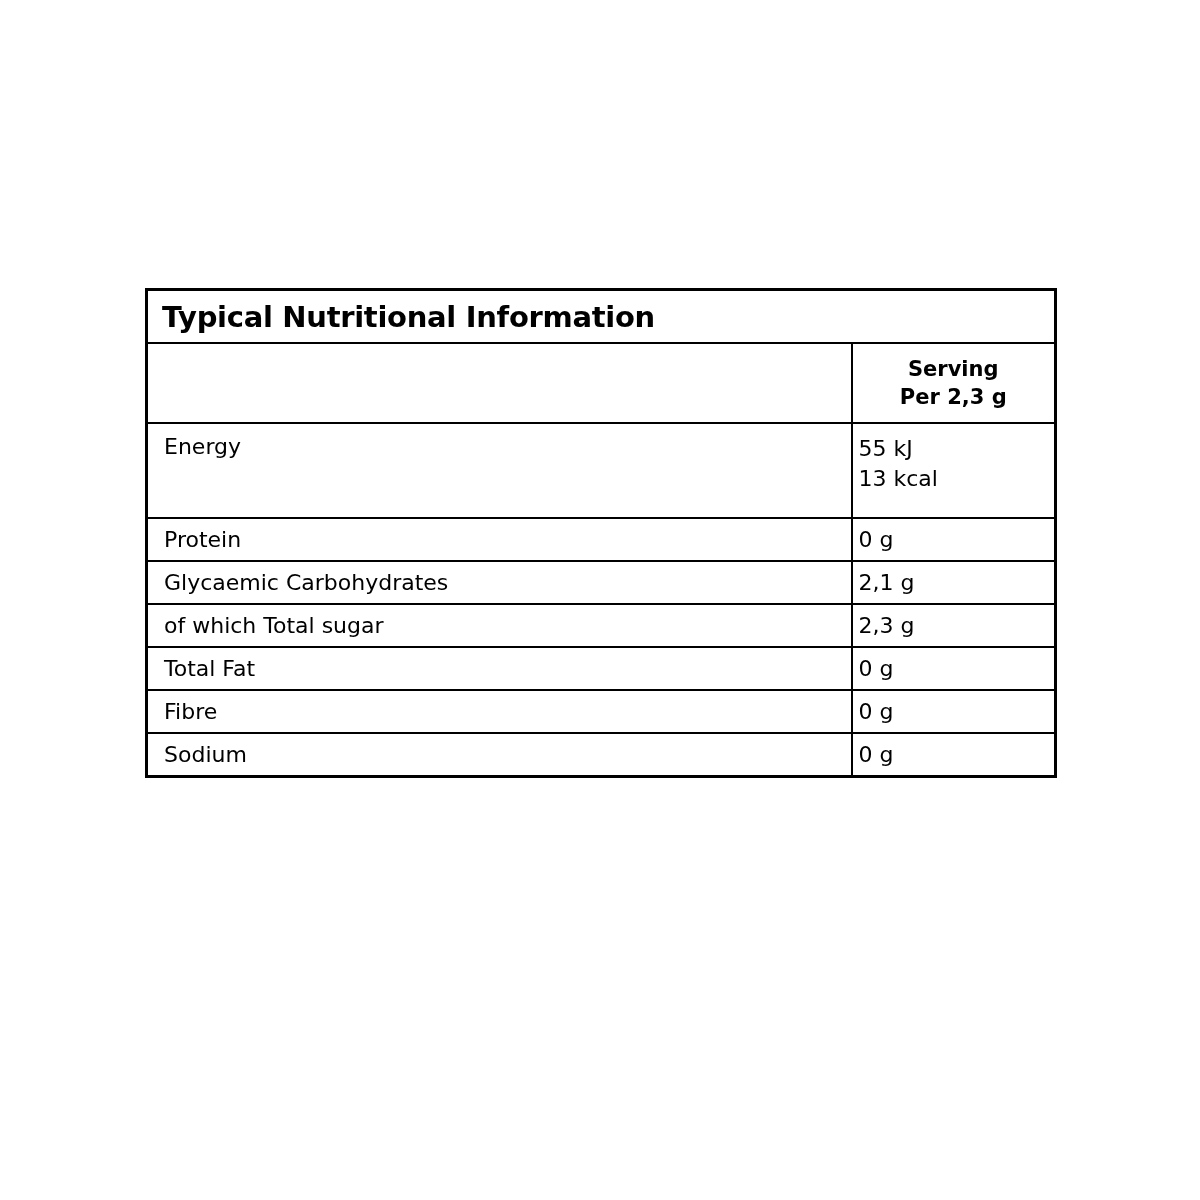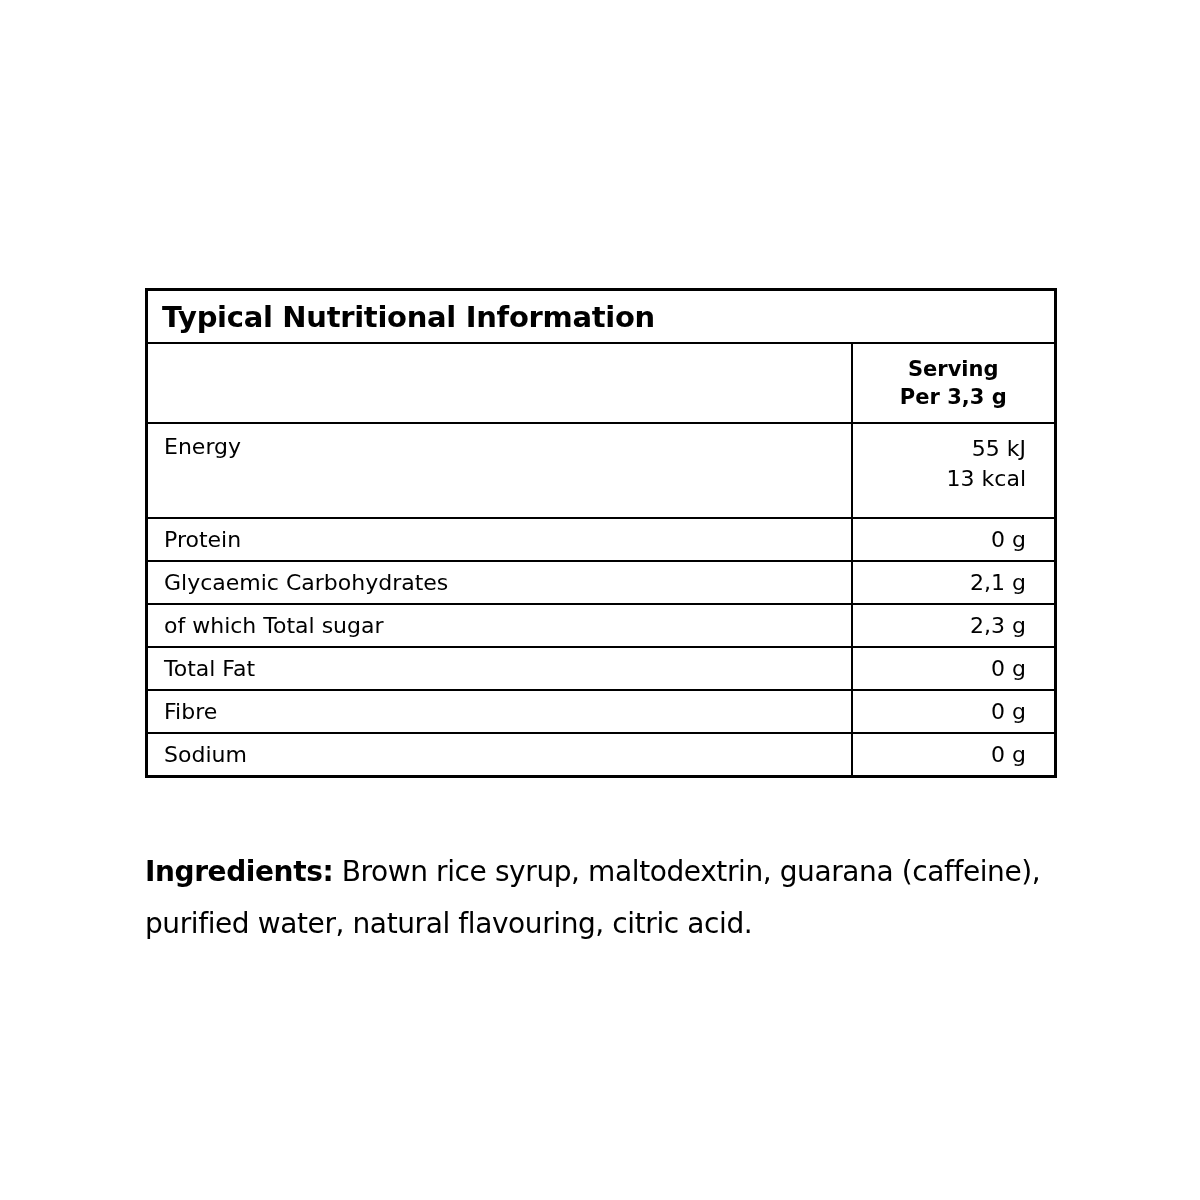--- a/index.html
+++ b/index.html
@@ -49,21 +49,21 @@
     line-height: 28px;
     padding: 0 6px;
   }
   td.label-cell {
     font-size: 22px;
     padding: 0 8px 0 16px;
     vertical-align: middle;
   }
   td.value-cell {
     font-size: 22px;
-    text-align: right;
+    text-align: left;
     padding: 0 28px 0 6px;
     vertical-align: middle;
   }
   tr.energy-row td {
     height: 83px;
     vertical-align: top;
     padding-top: 10px;
     margin-top: 24px;
   }
   tr.energy-row td.value-cell { line-height: 30px; }
@@ -90,21 +90,21 @@
       <col style="width:204px">
     </colgroup>
     <tbody>
       <tr>
         <td class="title-cell" colspan="2">Typical Nutritional Information</td>
       </tr>
       <tr class="header-row">
         <td class="label-cell"></td>
         <td class="col-header-cell">
           <div>Serving</div>
-          <div>Per 3,3 g</div>
+          <div>Per 2,3 g</div>
         </td>
       </tr>
       <tr class="energy-row">
         <td class="label-cell">Energy</td>
         <td class="value-cell">
           <div>55 kJ</div>
           <div>13 kcal</div>
         </td>
       </tr>
       <tr class="short-row">
@@ -127,15 +127,14 @@
         <td class="label-cell">Fibre</td>
         <td class="value-cell">0 g</td>
       </tr>
       <tr class="short-row">
         <td class="label-cell">Sodium</td>
         <td class="value-cell">0 g</td>
       </tr>
     </tbody>
   </table>
 
-  <p class="ingredients"><b>Ingredients:</b> <span>Brown rice syrup, maltodextrin, guarana (caffeine), purified water, natural flavouring, citric acid.</span></p>
 
 </div>
 
 </body></html>

